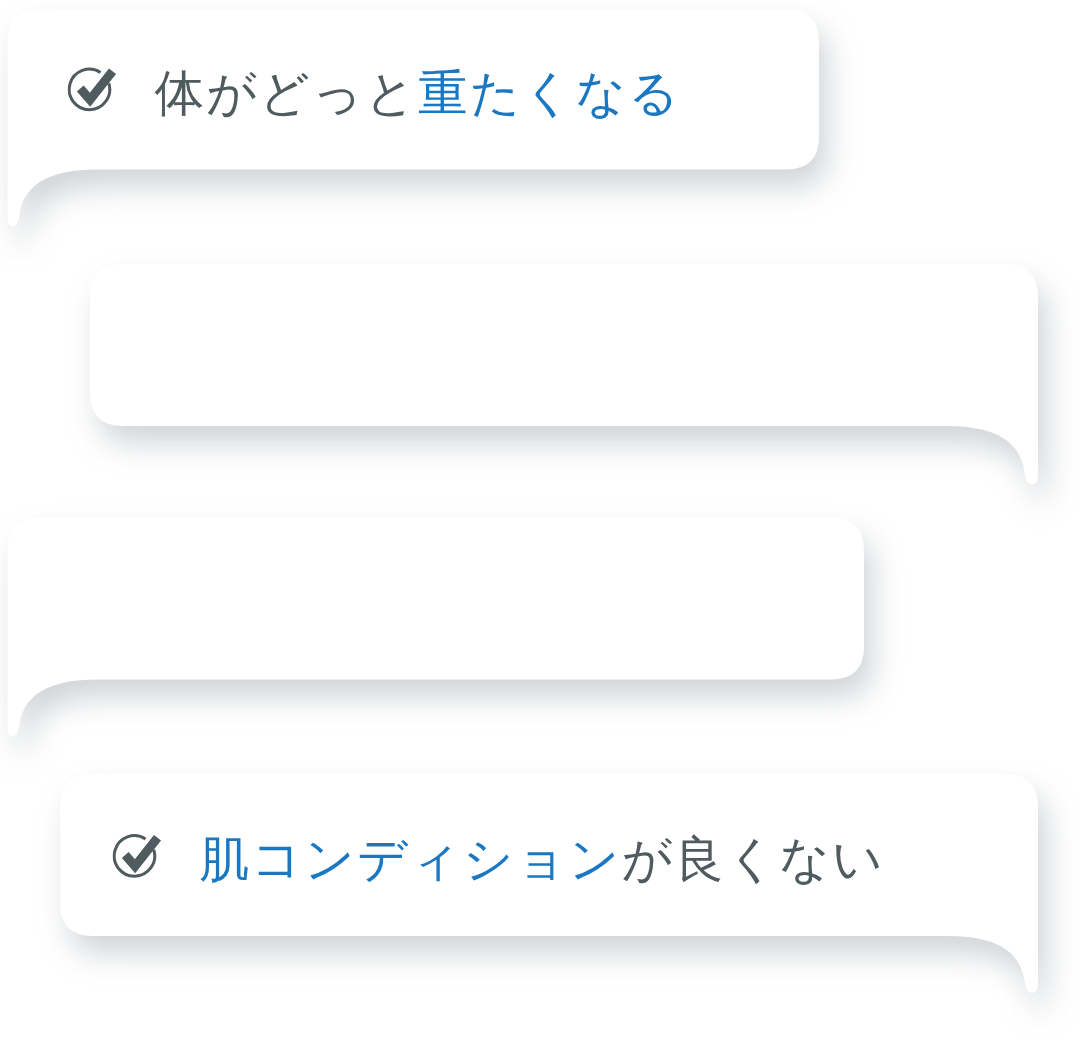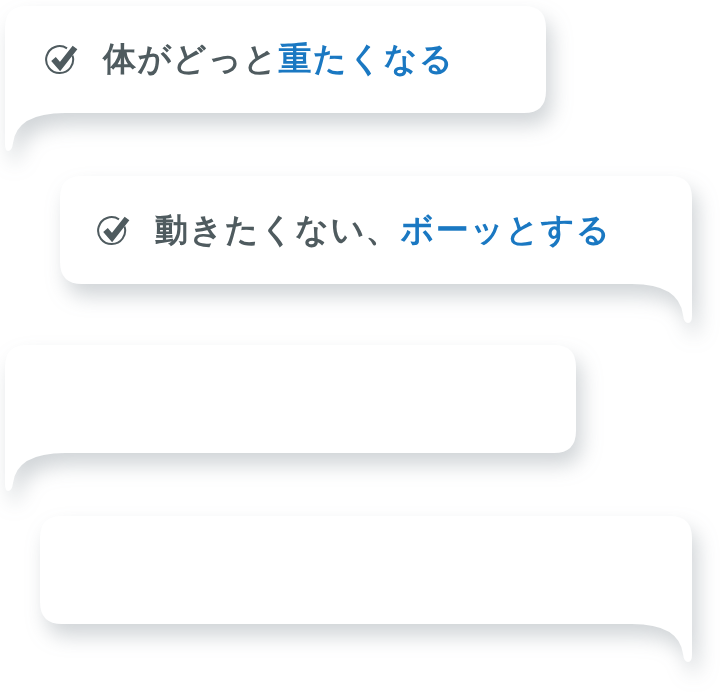--- a/index.html
+++ b/index.html
@@ -20,23 +20,22 @@
     }
     .bubble svg.shape {
       position: absolute;
       left: 0;
       top: 0;
       overflow: visible;
     }
     .bubble .content {
       position: absolute;
       display: flex;
-      align-items: flex-start;
+      align-items: flex-end;
       white-space: nowrap;
-      font-weight: bold;
     }
     .check {
       width: 36px;
       height: 36px;
       flex: 0 0 36px;
       margin-right: 22px;
     }
     .txt {
       font-size: 33px;
       letter-spacing: 1.5px;
@@ -60,34 +59,34 @@
     <span class="txt">
       <span class="g">体がどっと</span><span class="b">重たくなる</span>
     </span>
   </div>
 </div>
 
 <div class="bubble" style="left:60px; top:176px; width:632px; height:147px;">
   <svg class="shape" width="632" height="147" viewBox="0 0 632 147">
     <path d="M22,0 L610,0 Q632,0 632,22 L632,140 Q632,147 628,147 Q624,147 623,139 Q619,108 572,108 L22,108 Q0,108 0,86 L0,22 Q0,0 22,0 Z" fill="#ffffff"></path>
   </svg>
-  <div class="content" style="left:37px; top:37px;">
-    <svg class="check" viewBox="0 0 36 36">
-      <path d="M27.5,13.5 A13.5,13.5 0 1 1 22,6.3" fill="none" stroke="#4f5b5f" stroke-width="2"></path>
-      <path d="M8.5,17 L15,24.5 L30,5.5" fill="none" stroke="#4f5b5f" stroke-width="6" stroke-linejoin="miter" stroke-linecap="butt"></path>
-    </svg>
-    <span class="txt">
-      <span class="g">動きたくない、</span><span class="b">ボーッとする</span>
-    </span>
-  </div>
 </div>
 
 <div class="bubble" style="left:5px; top:345px; width:571px; height:146px;">
   <svg class="shape" width="571" height="146" viewBox="0 0 571 146">
     <path d="M0,22 Q0,0 22,0 L549,0 Q571,0 571,22 L571,86 Q571,108 549,108 L60,108 Q12,108 8,138 Q7,146 3,146 Q0,146 0,139 Z" fill="#ffffff"></path>
   </svg>
 </div>
 
 <div class="bubble" style="left:40px; top:516px; width:652px; height:146px;">
   <svg class="shape" width="652" height="146" viewBox="0 0 652 146">
     <path d="M22,0 L630,0 Q652,0 652,22 L652,139 Q652,146 648,146 Q644,146 643,138 Q639,108 592,108 L22,108 Q0,108 0,86 L0,22 Q0,0 22,0 Z" fill="#ffffff"></path>
   </svg>
+  <div class="content" style="left:35px; top:37px;">
+    <svg class="check" viewBox="0 0 36 36">
+      <path d="M27.5,13.5 A13.5,13.5 0 1 1 22,6.3" fill="none" stroke="#4f5b5f" stroke-width="2"></path>
+      <path d="M8.5,17 L15,24.5 L30,5.5" fill="none" stroke="#4f5b5f" stroke-width="6" stroke-linejoin="miter" stroke-linecap="butt"></path>
+    </svg>
+    <span class="txt">
+      <span class="b">肌コンディション</span><span class="g">が良くない</span>
+    </span>
+  </div>
 </div>
 
 </body></html>

